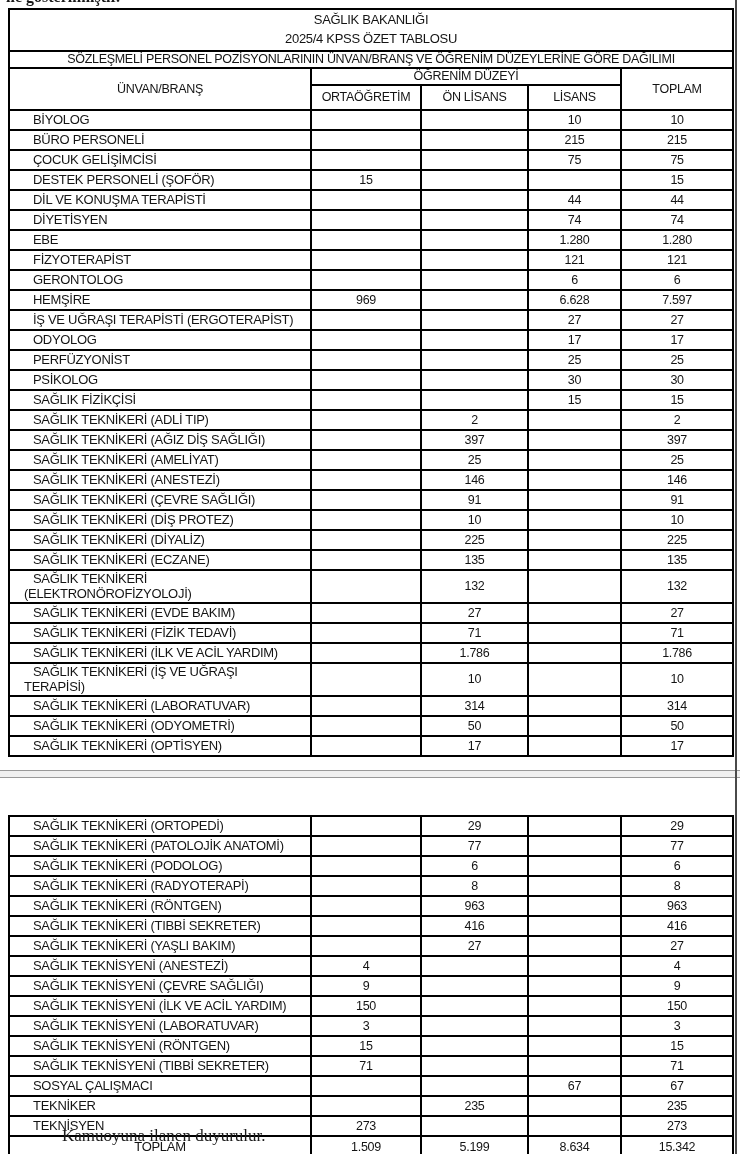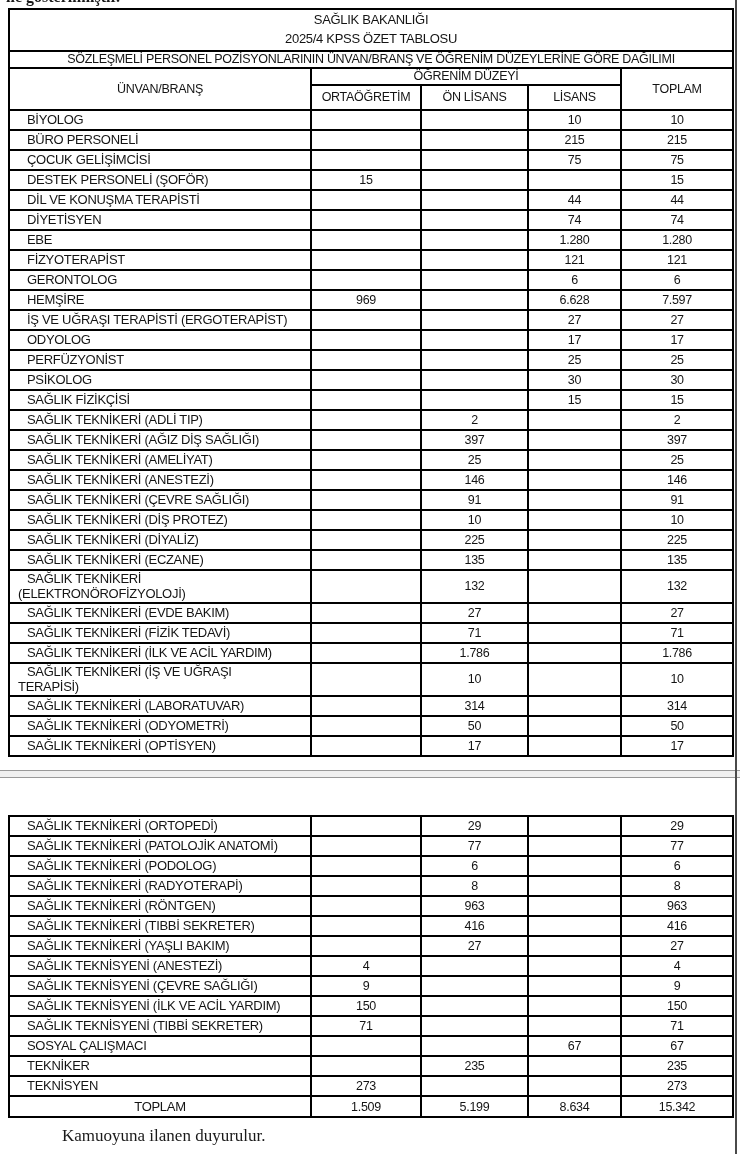--- a/index.html
+++ b/index.html
@@ -23,21 +23,21 @@
   #table2{top:815px;}
   table.t th,table.t td{border:2px solid #000;overflow:hidden;}
   th.title-cell{height:36px;font-weight:normal;font-size:13px;line-height:1.45;padding:1px 11px;}
   th.subtitle-cell{height:15px;font-weight:normal;font-size:12.5px;padding:0;}
   th.colh{font-weight:normal;font-size:12.5px;padding:0;}
   tr.h1{height:17px;}
   tr.h2{height:25px;}
   tbody tr{height:20px;}
   td.lbl{
     font-size:13px;text-align:left;vertical-align:middle;
-    padding:0 8px;text-indent:9px;white-space:pre-line;line-height:1.2;
+    padding:0 14px;text-indent:9px;white-space:pre-line;line-height:1.2;
   }
   td.num{font-size:12.5px;text-align:center;vertical-align:middle;padding:0;}
   tr.total-row{height:21px;}
   tr.total-row td.lbl{text-align:center;text-indent:0;}
   
   .page-break{
     position:absolute;left:0;top:770px;width:740px;height:6px;
     background:#f0f0f0;border-top:1px solid #999;border-bottom:1px solid #999;
   }
   
@@ -382,20 +382,34 @@
         <td class="num">9</td>
       </tr>
       <tr>
         <td class="lbl">SAĞLIK TEKNİSYENİ (İLK VE ACİL YARDIM)</td>
         <td class="num">150</td>
         <td class="num"></td>
         <td class="num"></td>
         <td class="num">150</td>
       </tr>
       <tr>
+        <td class="lbl">SAĞLIK TEKNİSYENİ (LABORATUVAR)</td>
+        <td class="num">3</td>
+        <td class="num"></td>
+        <td class="num"></td>
+        <td class="num">3</td>
+      </tr>
+      <tr>
+        <td class="lbl">SAĞLIK TEKNİSYENİ (RÖNTGEN)</td>
+        <td class="num">15</td>
+        <td class="num"></td>
+        <td class="num"></td>
+        <td class="num">15</td>
+      </tr>
+      <tr>
         <td class="lbl">SAĞLIK TEKNİSYENİ (TIBBİ SEKRETER)</td>
         <td class="num">71</td>
         <td class="num"></td>
         <td class="num"></td>
         <td class="num">71</td>
       </tr>
       <tr>
         <td class="lbl">SOSYAL ÇALIŞMACI</td>
         <td class="num"></td>
         <td class="num"></td>

